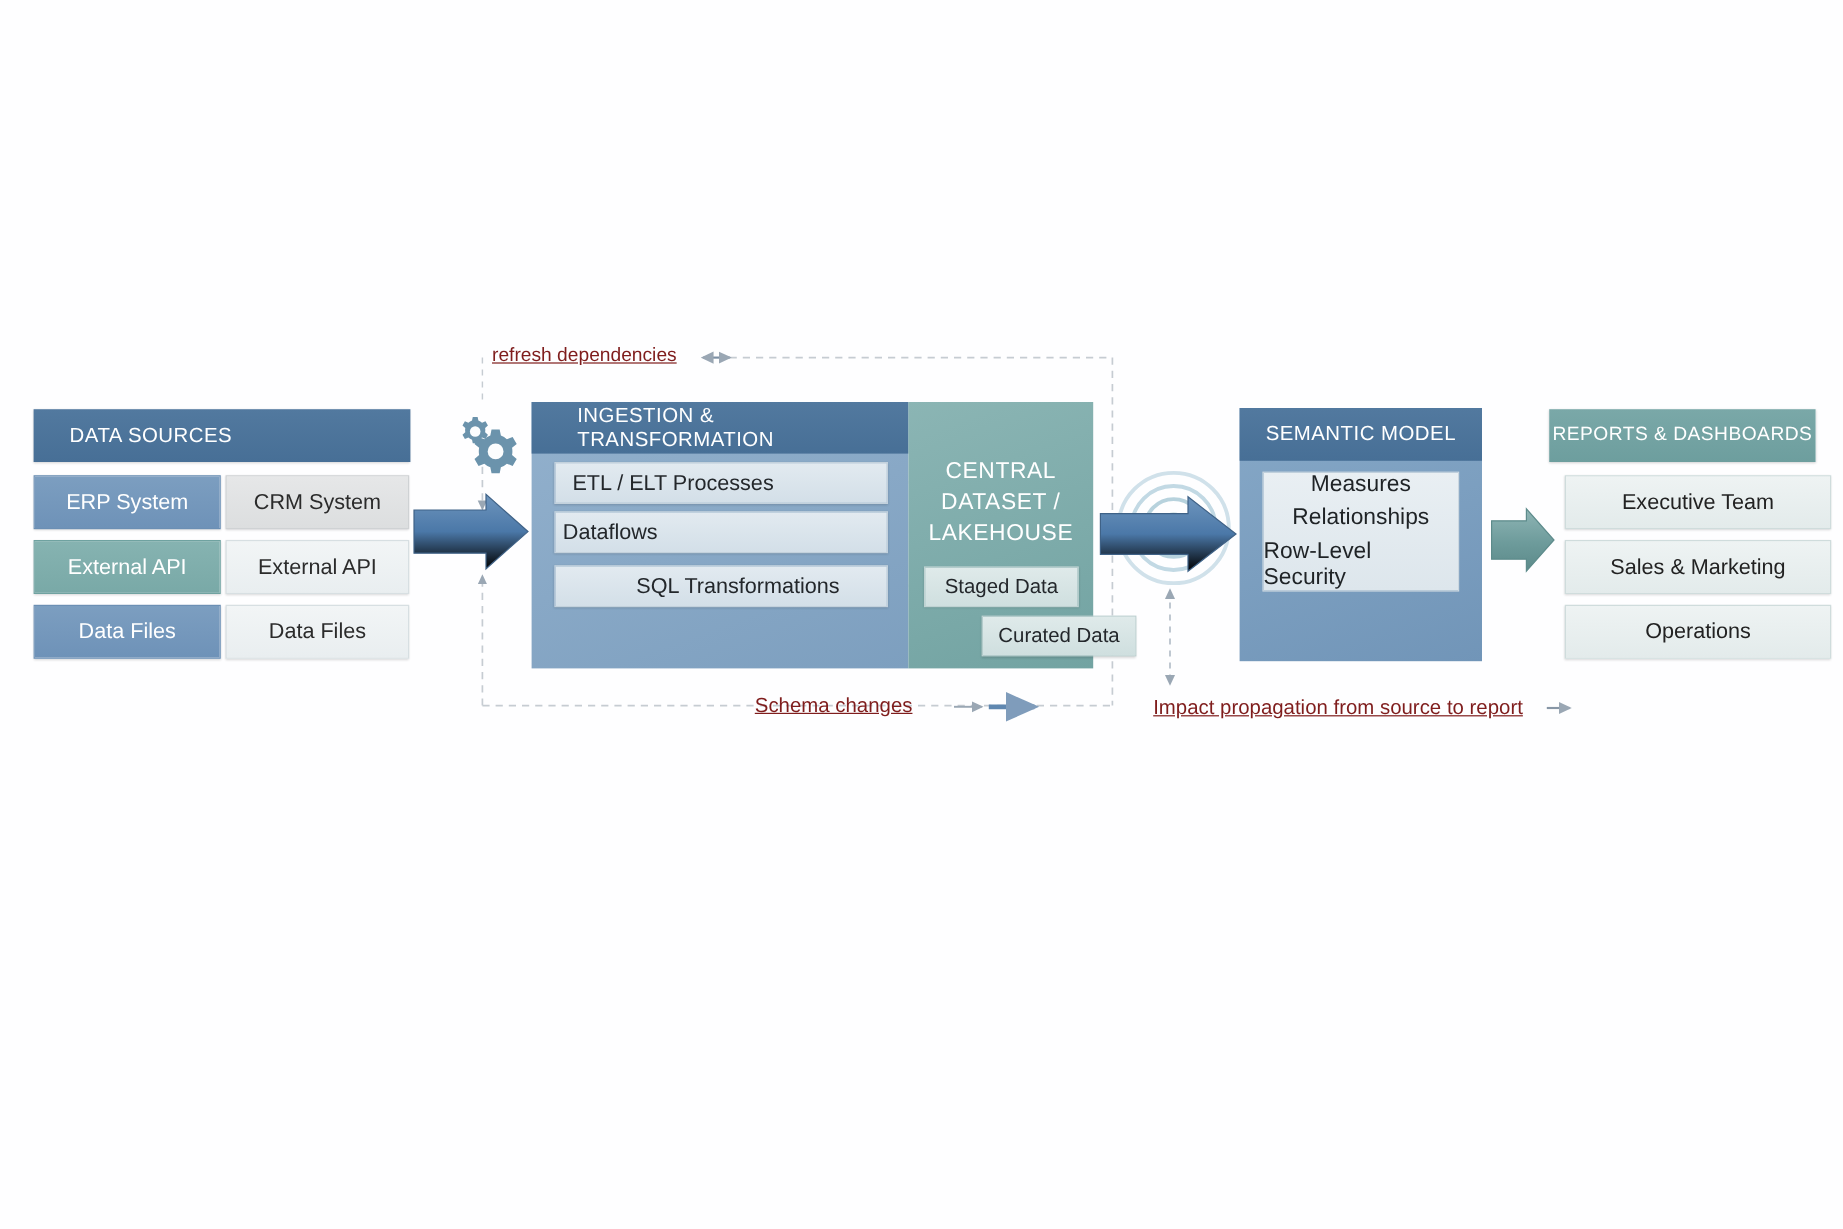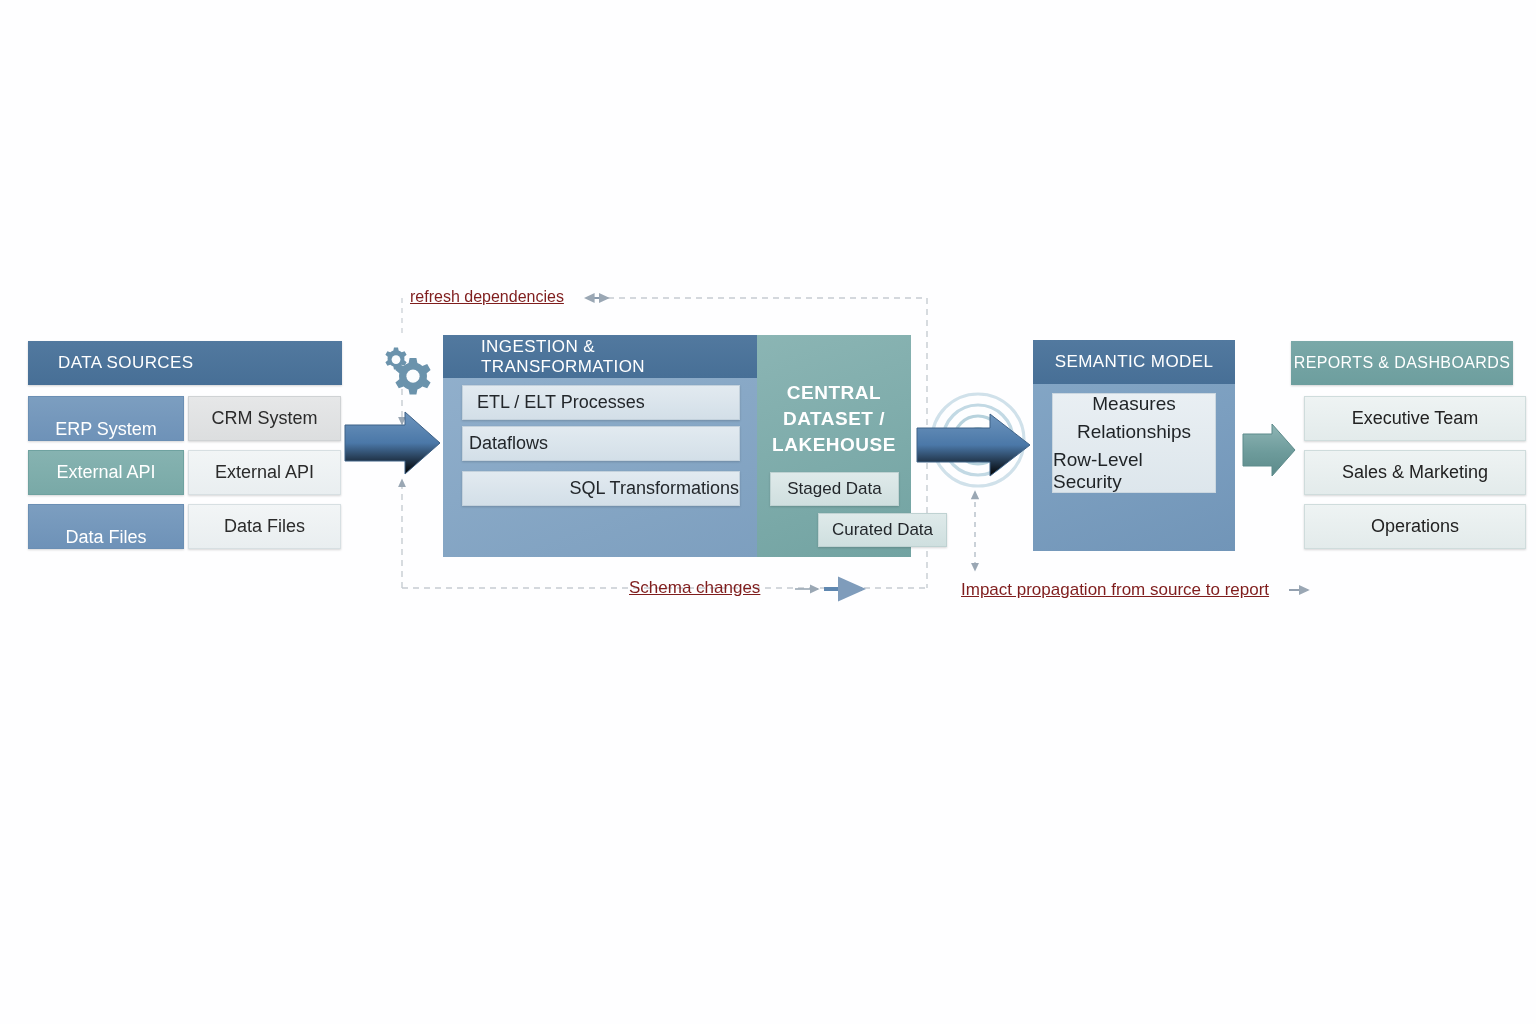--- a/index.html
+++ b/index.html
@@ -27,21 +27,21 @@
 
   .chip{
     position:absolute;
     box-sizing:border-box;
     display:flex;align-items:center;justify-content:center;
     font-size:18px;
     box-shadow:0 1px 2px rgba(0,0,0,.16);
   }
 
   
-  .c-blue  {background:linear-gradient(180deg,#7c9ec0,#6e92b8);color:#fff;border:1px solid #6b8fb4;align-items:flex-end;}
+  .c-blue  {background:linear-gradient(180deg,#7c9ec0,#6e92b8);color:#fff;border:1px solid #6b8fb4;}
   .c-teal  {background:linear-gradient(180deg,#86b3b1,#79a9a7);color:#fff;border:1px solid #6fa2a0;}
   .c-grey  {background:linear-gradient(180deg,#e6e7e8,#dcdedf);color:#2b2b2b;border:1px solid #cfd2d4;}
   .c-pale  {background:linear-gradient(180deg,#f2f5f6,#e9eef0);color:#2b2b2b;border:1px solid #d7dfe2;}
   .c-rep   {background:linear-gradient(180deg,#eef3f3,#e3ebeb);color:#222;border:1px solid #cfdcdc;margin-left:13px;}
   .c-proc  {background:linear-gradient(180deg,#e2eaf0,#d3dfe8);color:#23272b;border:1px solid #c3d1dc;}
   .c-stage {background:linear-gradient(180deg,#dfeaea,#cfdfdf);color:#23272b;border:1px solid #bfd2d2;}
 
   
   .panel{position:absolute;box-sizing:border-box;}
   .ingest-body{background:linear-gradient(160deg,#93b1cd,#7d9fbf);}
@@ -49,21 +49,21 @@
   .sem-body{background:linear-gradient(160deg,#86a8c7,#7195b8);}
   .sem-inner{
     position:absolute;box-sizing:border-box;
     background:linear-gradient(180deg,#e9eff3,#dde6ec);
     border:1px solid #cbd7e0;
     display:flex;flex-direction:column;align-items:center;justify-content:center;
     gap:6px;color:#1f2326;font-size:19px;
   }
   .central-title{
     position:absolute;color:#fff;text-align:center;
-    font-size:19px;line-height:26px;letter-spacing:.5px;font-weight:700;
+    font-size:19px;line-height:26px;letter-spacing:.5px;font-weight:400;
   }
 
   
   .anno{position:absolute;color:#7f1d1d;font-size:17px;white-space:nowrap;text-decoration:underline;}
   .anno.small{font-size:16px;}
 
   svg.overlay{position:absolute;inset:0;width:1536px;height:1024px;pointer-events:none;}
 </style>
 </head>
 <body>
@@ -179,21 +179,21 @@
   <div class="hdr" style="left:443px;top:335px;width:314px;height:43px;background:linear-gradient(180deg,#52799f,#476f96);box-shadow:none;">
     <span style="margin-left:8px">INGESTION &amp; TRANSFORMATION</span>
   </div>
 
   <div class="chip c-proc" style="left:462px;top:385px;width:278px;height:35px;justify-content:flex-start;padding-left:14px;">
     <span>ETL / ELT Processes</span>
   </div>
   <div class="chip c-proc" style="left:462px;top:426px;width:278px;height:35px;justify-content:flex-start;padding-left:6px;">
     <span>Dataflows</span>
   </div>
-  <div class="chip c-proc" style="left:462px;top:471px;width:278px;height:35px;justify-content:flex-end;padding-left:28px;">
+  <div class="chip c-proc" style="left:462px;top:471px;width:278px;height:35px;justify-content:center;padding-left:28px;">
     <span>SQL Transformations</span>
   </div>
 
   <div class="panel central-body" style="left:757px;top:335px;width:154px;height:222px;"></div>
   <div class="central-title" style="left:757px;top:380px;width:154px;">
     <div>CENTRAL</div>
     <div>DATASET /</div>
     <div>LAKEHOUSE</div>
   </div>
   <div class="chip c-stage" style="left:770px;top:472px;width:129px;height:34px;font-size:17px;">

